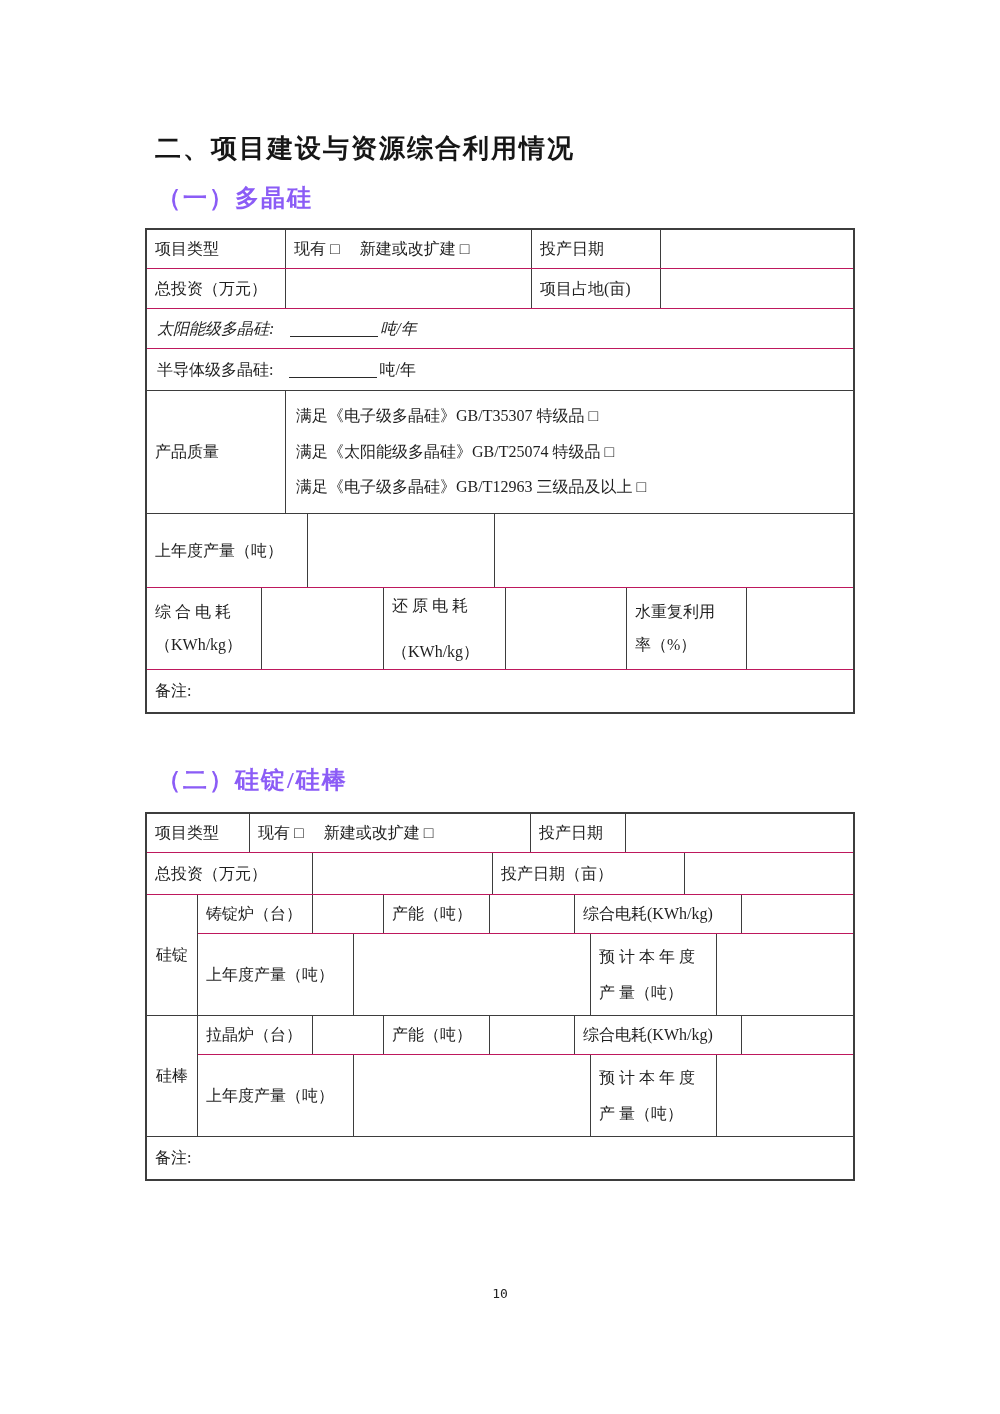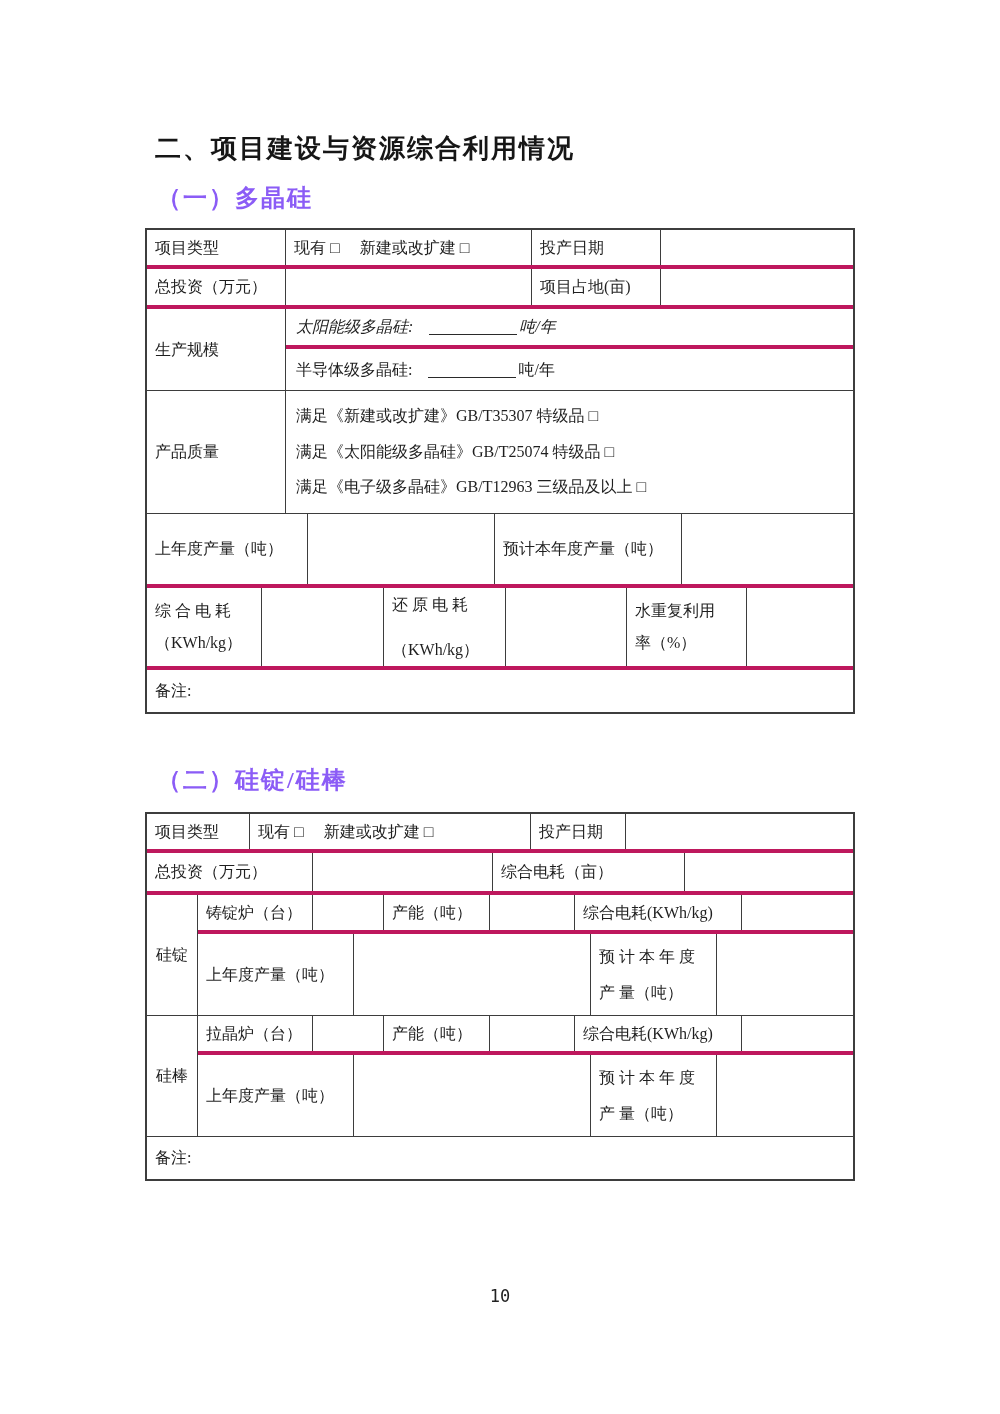--- a/index.html
+++ b/index.html
@@ -23,21 +23,21 @@
   #sec1-title{top:182px;}
   #sec2-title{top:764px;}
 
   .tbl{
     position:absolute;left:145px;width:710px;box-sizing:border-box;
     border:2px solid #3d3d3d;background:#fff;
   }
   #table1{top:228px;}
   #table2{top:812px;}
 
-  .tr{display:flex;border-bottom:4px solid #be185d;box-sizing:border-box;}
+  .tr{display:flex;border-bottom:1px solid #be185d;box-sizing:border-box;}
   .tr:last-child{border-bottom:none;}
   .td{
     box-sizing:border-box;border-right:1px solid #3d3d3d;
     display:flex;align-items:center;
     padding:2px 6px 2px 8px;font-size:16px;line-height:1.35;
   }
   .td:last-child{border-right:none;}
   .td.center{justify-content:center;padding:0;}
   .td.col{flex-direction:column;align-items:flex-start;justify-content:space-evenly;}
 
@@ -49,21 +49,21 @@
     display:inline-block;width:88px;height:1px;
     border-bottom:1px solid #2a2a2a;margin:0 2px 0 16px;
     transform:translateY(7px);
   }
   .lines{display:flex;flex-direction:column;justify-content:space-evenly;height:100%;width:100%;padding-left:10px;box-sizing:border-box;}
   .lines > div{white-space:nowrap;}
 
   .page-number{
     position:absolute;left:0;top:1286px;width:100%;text-align:center;
     font-family:"DejaVu Sans Mono","Liberation Mono",monospace;
-    font-size:17px;color:#222;
+    font-size:13px;color:#222;
   }
 </style>
 </head>
 <body>
 
 <div class="page">
 
   <h1 class="h-main">二、项目建设与资源综合利用情况</h1>
 
   <h2 class="h-sec" id="sec1-title">（一）多晶硅</h2>
@@ -78,21 +78,20 @@
     </div>
 
     <div class="tr" style="height:40px;">
       <div class="td" style="width:139px;">总投资（万元）</div>
       <div class="td" style="width:246px;"></div>
       <div class="td" style="width:129px;">项目占地(亩)</div>
       <div class="td" style="flex:1;"></div>
     </div>
 
     <div class="band" style="height:82px;">
-      <div class="td" style="width:139px;">生产规模</div>
       <div class="band-content">
         <div class="tr" style="height:40px;">
           <div class="td" style="flex:1;padding-left:10px;font-style:italic;">
             <span>太阳能级多晶硅:</span>
             <span class="blank"></span>
             <span>吨/年</span>
           </div>
         </div>
         <div class="tr" style="height:41px;">
           <div class="td" style="flex:1;padding-left:10px;">
@@ -101,31 +100,30 @@
             <span>吨/年</span>
           </div>
         </div>
       </div>
     </div>
 
     <div class="band" style="height:123px;">
       <div class="td" style="width:139px;">产品质量</div>
       <div class="band-content">
         <div class="lines">
-          <div>满足《新建或改扩建》GB/T35307 特级品 □</div>
+          <div>满足《电子级多晶硅》GB/T35307 特级品 □</div>
           <div>满足《太阳能级多晶硅》GB/T25074 特级品 □</div>
           <div>满足《电子级多晶硅》GB/T12963 三级品及以上 □</div>
         </div>
       </div>
     </div>
 
     <div class="tr" style="height:74px;">
       <div class="td" style="width:161px;">上年度产量（吨）</div>
       <div class="td" style="width:187px;"></div>
-      <div class="td" style="width:187px;">预计本年度产量（吨）</div>
       <div class="td" style="flex:1;"></div>
     </div>
 
     <div class="tr" style="height:82px;">
       <div class="td col" style="width:115px;">
         <div>综 合 电 耗</div>
         <div>（KWh/kg）</div>
       </div>
       <div class="td" style="width:122px;"></div>
       <div class="td col" style="width:122px;gap:20px;">
@@ -153,21 +151,21 @@
     <div class="tr" style="height:39px;">
       <div class="td" style="width:103px;">项目类型</div>
       <div class="td" style="width:281px;">现有 □　 新建或改扩建 □</div>
       <div class="td" style="width:95px;">投产日期</div>
       <div class="td" style="flex:1;"></div>
     </div>
 
     <div class="tr" style="height:42px;">
       <div class="td" style="width:166px;">总投资（万元）</div>
       <div class="td" style="width:180px;"></div>
-      <div class="td" style="width:192px;">综合电耗（亩）</div>
+      <div class="td" style="width:192px;">投产日期（亩）</div>
       <div class="td" style="flex:1;"></div>
     </div>
 
     <div class="band">
       <div class="td center" style="width:51px;">硅锭</div>
       <div class="band-content">
         <div class="tr" style="height:39px;">
           <div class="td" style="width:115px;">铸锭炉（台）</div>
           <div class="td" style="width:71px;"></div>
           <div class="td" style="width:106px;">产能（吨）</div>

